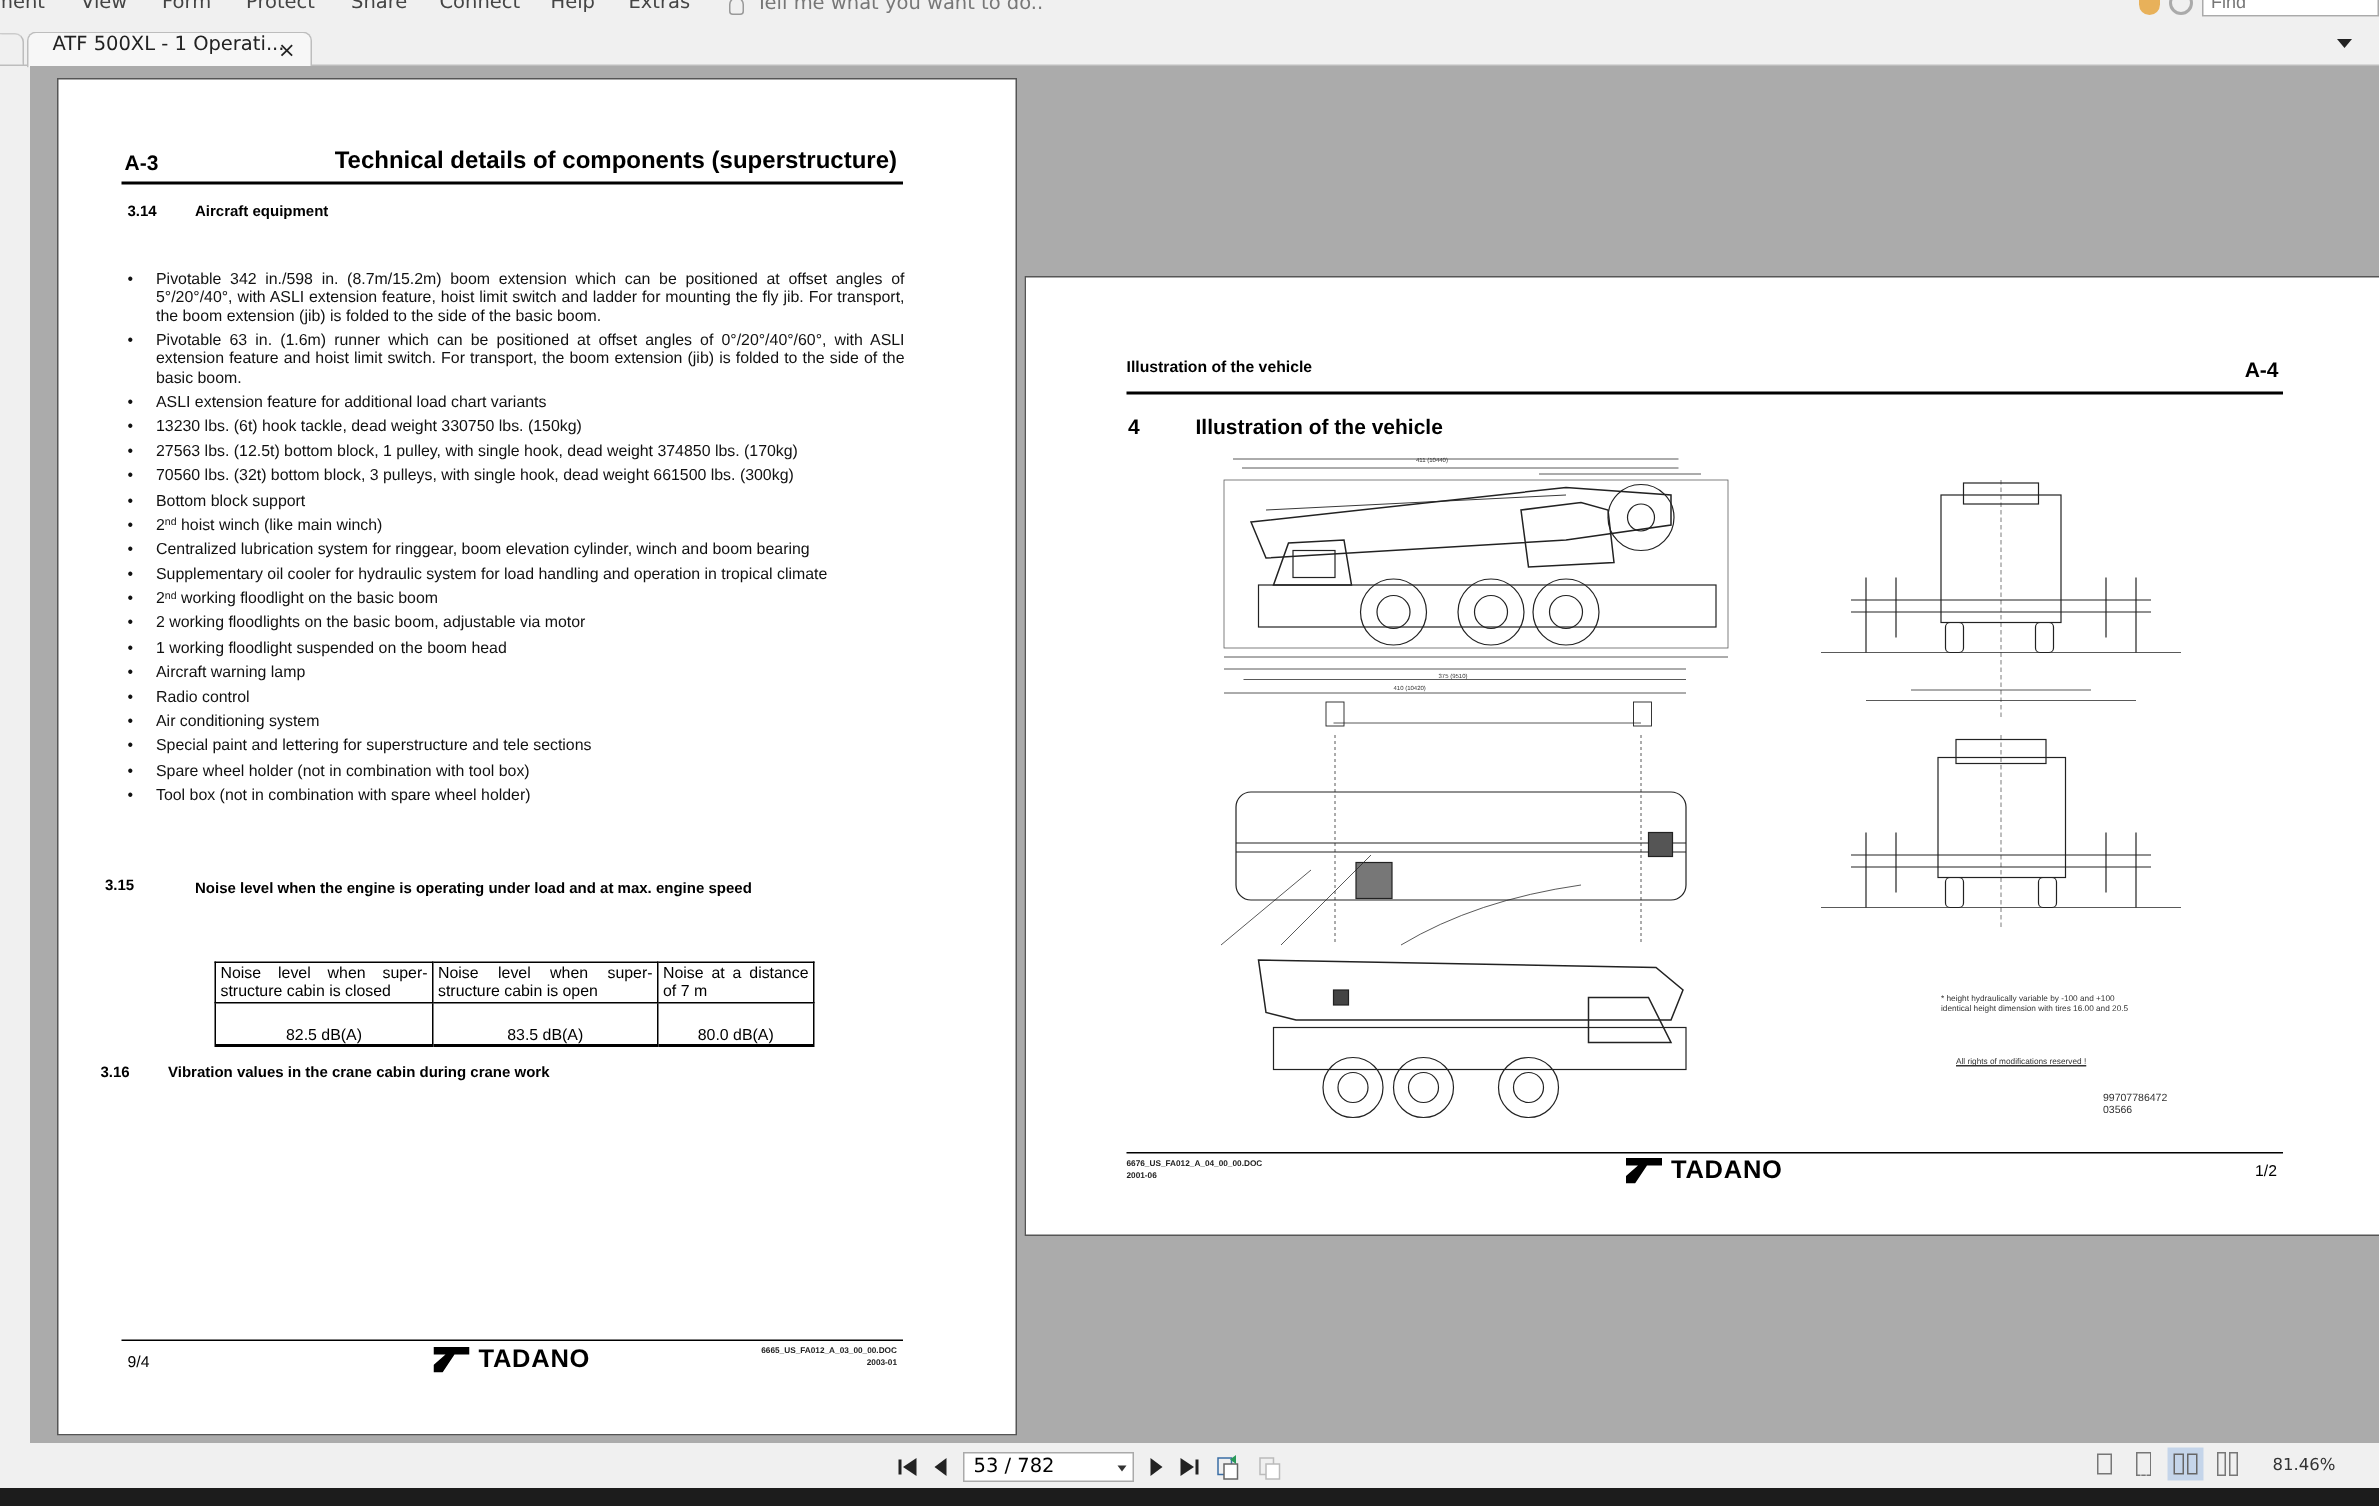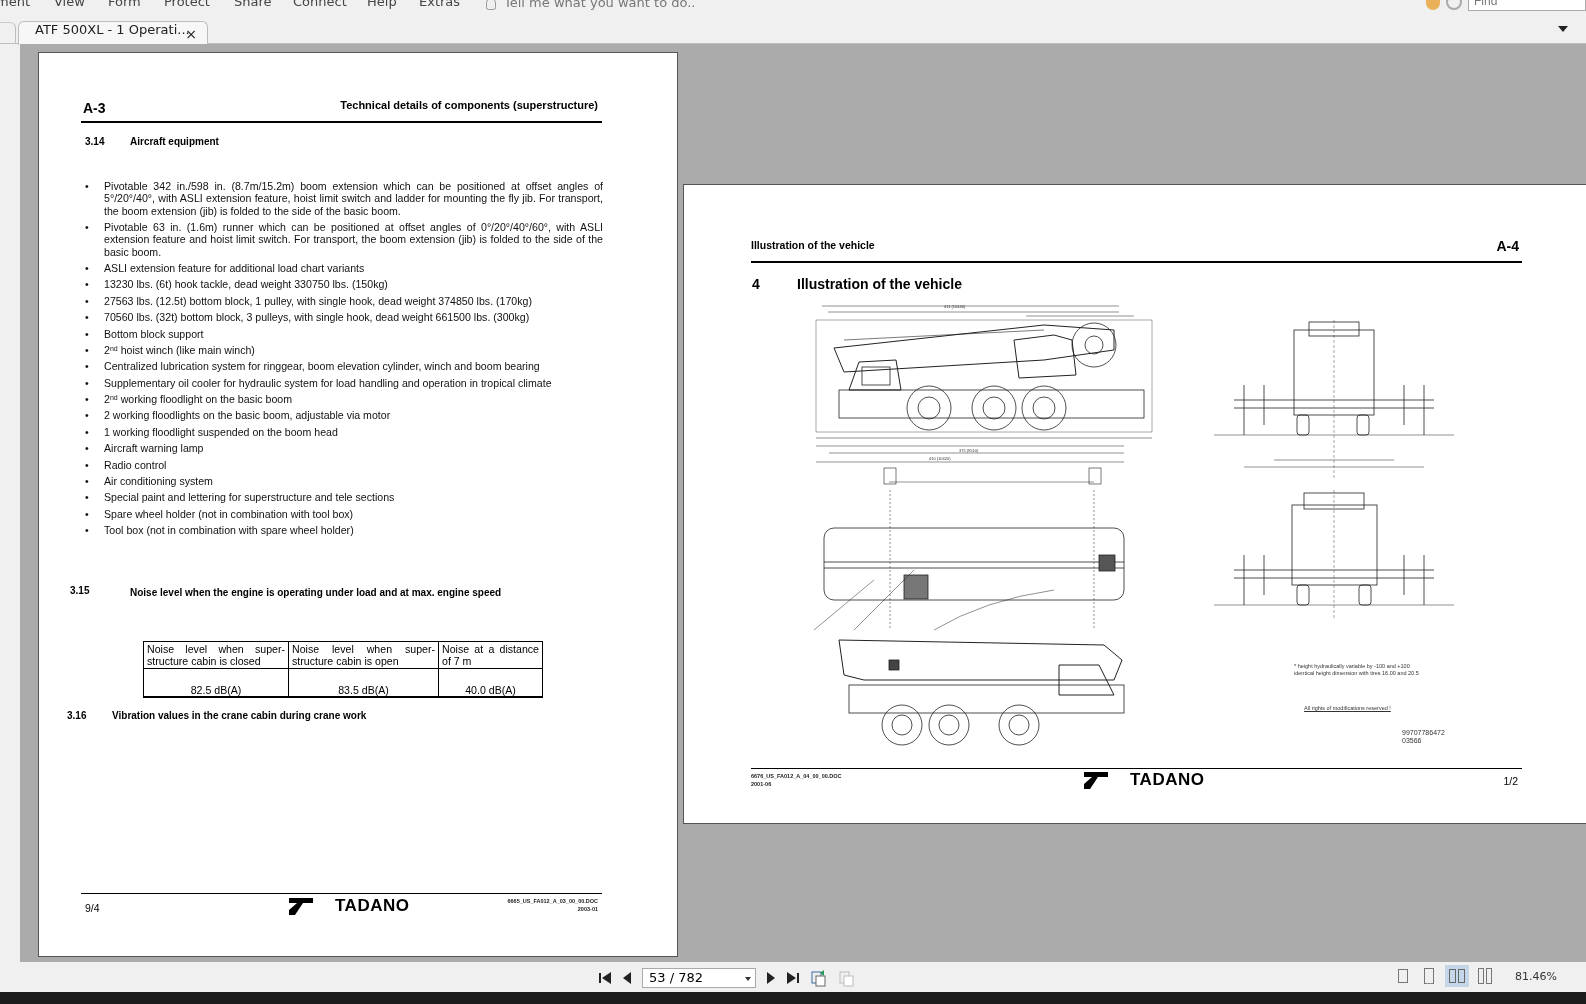--- a/index.html
+++ b/index.html
@@ -24,21 +24,21 @@
 
   
   .docarea { position: absolute; left: 0; top: 44px; width: 1586px; height: 918px; background: #ababab; overflow: hidden; margin-left: 20px; }
   .page { position: absolute; background: #fff; border: 1px solid #555; }
   .page-left { left: 18px; top: 8px; width: 640px; height: 905px; }
   .page-right { left: 663px; top: 140px; width: 925px; height: 640px; }
 
   
   .p-header { position: absolute; left: 42px; top: 44px; width: 521px; height: 26px; border-bottom: 2px solid #000; }
   .p-header .code { position: absolute; left: 2px; top: 3px; font-size: 14px; font-weight: bold; }
-  .p-header .title { position: absolute; right: 4px; top: 2px; font-size: 11px; font-weight: bold; }
+  .p-header .title { position: absolute; right: 4px; top: 2px; font-size: 16px; font-weight: bold; }
   .sec-title { position: absolute; font-size: 10px; font-weight: bold; }
   .sec-title .num { position: absolute; left: 0; }
   .sec-title .txt { position: absolute; }
 
   .bullets { position: absolute; left: 46px; top: 127px; width: 518px; font-size: 10.6px; line-height: 12.3px; color: #111; list-style: none; }
   .bullets li { position: relative; padding-left: 19px; margin-bottom: 4.1px; text-align: justify; }
   .bullets li::before { content: "•"; position: absolute; left: 0; top: 0; }
   .bullets sup { font-size: 7px; vertical-align: top; line-height: 9px; }
 
   .noise-table { position: absolute; left: 104px; top: 588px; border-collapse: collapse; font-size: 10.6px; }
@@ -46,21 +46,21 @@
   .noise-table tr.vals td { text-align: center; vertical-align: bottom; height: 28px; border-bottom: 2px solid #000; padding-bottom: 0; }
   .noise-table td:nth-child(1) { width: 145px; }
   .noise-table td:nth-child(2) { width: 150px; }
   .noise-table td:nth-child(3) { width: 104px; }
 
   .para { position: absolute; left: 46px; top: 697px; width: 518px; font-size: 10.6px; line-height: 12.5px; text-align: justify; }
 
   .p-footer { position: absolute; border-top: 1px solid #000; }
   .foot-pg { position: absolute; font-size: 10.5px; }
   .foot-doc { position: absolute; font-size: 5.5px; font-weight: bold; text-align: right; line-height: 8px; color: #222; }
-  .logo { position: absolute; display: flex; align-items: center; gap: 22px; }
+  .logo { position: absolute; display: flex; align-items: center; gap: 6px; }
   .logo-mark { width: 24px; height: 17px; position: relative; }
   .logo-text { font-size: 17px; font-weight: bold; letter-spacing: 0.5px; font-family: "Liberation Sans", sans-serif; }
 
   
   .rp-header { position: absolute; left: 67px; top: 54px; width: 771px; height: 24px; border-bottom: 2px solid #000; }
   .rp-header .title { position: absolute; left: 0; top: 0; font-size: 10.5px; font-weight: bold; }
   .rp-header .code { position: absolute; right: 3px; top: -1px; font-size: 14px; font-weight: bold; }
   .drawing { position: absolute; left: 120px; top: 118px; }
   .note { position: absolute; font-size: 5.5px; color: #333; line-height: 7px; }
 </style>
@@ -139,21 +139,21 @@
     <table class="noise-table">
       <tbody>
           <tr>
         <td>Noise level when super-structure cabin is closed</td>
         <td>Noise level when super-structure cabin is open</td>
         <td>Noise at a distance of 7 m</td>
       </tr>
       <tr class="vals">
         <td>82.5 dB(A)</td>
         <td>83.5 dB(A)</td>
-        <td>40.0 dB(A)</td>
+        <td>80.0 dB(A)</td>
       </tr>
     </tbody>
       </table>
 
     <div class="sec-title" style="left:28px; top:657px; width:500px; height:18px;">
       <span class="num">3.16</span>
       <span class="txt" style="left:45px">Vibration values in the crane cabin during crane work</span>
     </div>
 
 

